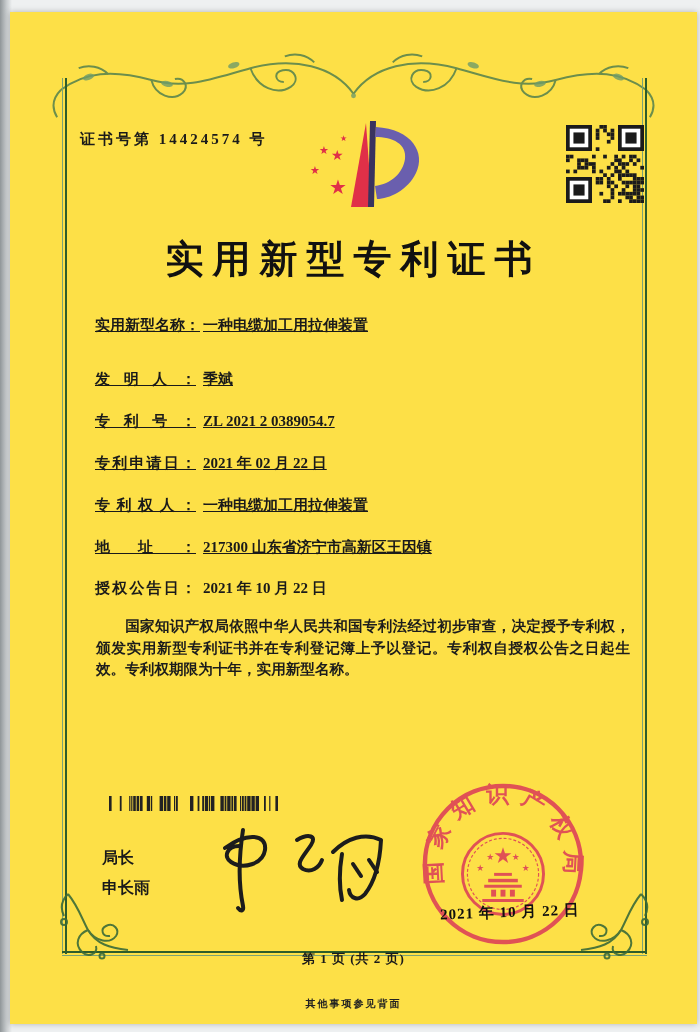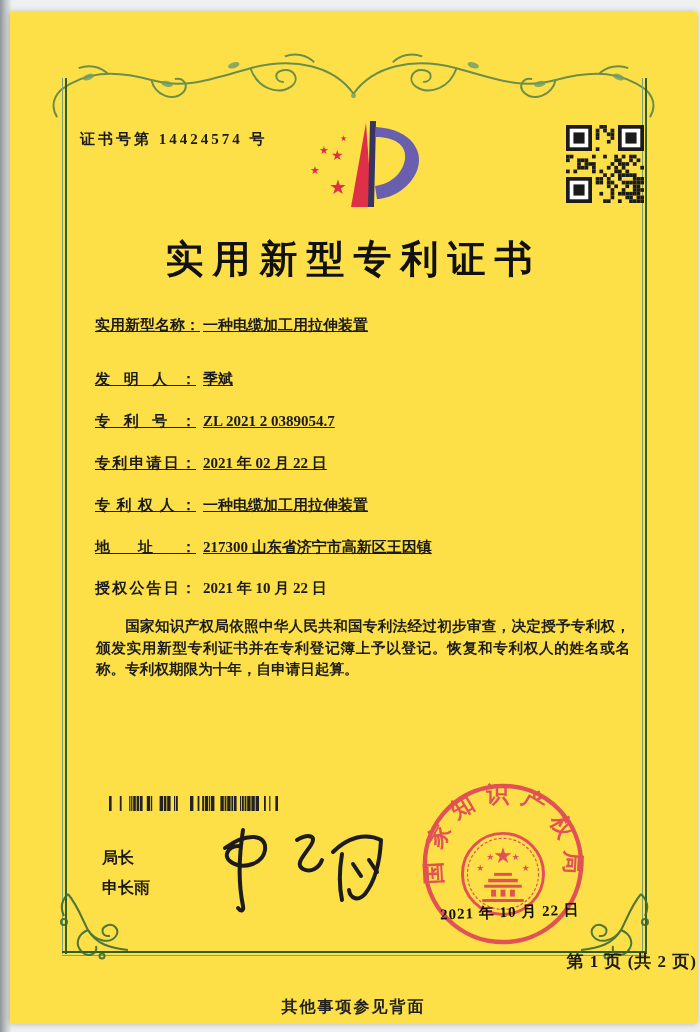--- a/index.html
+++ b/index.html
@@ -50,24 +50,24 @@
 
   
   .barcode{position:absolute;left:99px;top:784px;width:176px;height:15px;}
   .signer{position:absolute;left:92px;top:831px;font-size:16px;font-weight:700;line-height:30px;}
   .signature{position:absolute;left:195px;top:800px;width:190px;height:105px;}
   .seal{position:absolute;left:409px;top:768px;width:168px;height:168px;}
   .seal-date{position:absolute;left:430px;top:891px;font-size:15px;font-weight:700;
     letter-spacing:1px;color:#101010;transform:rotate(-2deg);}
 
   
-  .page-info{position:absolute;left:0;top:938px;width:100%;text-align:right;
-    font-size:17px;font-weight:700;letter-spacing:1px;}
+  .page-info{position:absolute;left:0;top:938px;width:100%;text-align:center;
+    font-size:13px;font-weight:700;letter-spacing:1px;}
   .footer-note{position:absolute;left:0;top:985px;width:100%;text-align:center;
-    font-size:16px;font-weight:600;letter-spacing:2px;color:#222;}
+    font-size:10px;font-weight:600;letter-spacing:2px;color:#222;}
 </style>
 </head>
 <body>
 
 <div class="scan-edge"></div>
 
 <div class="page">
 
   <svg class="top-garland" viewBox="0 0 700 95">
     <g stroke="#53804d" stroke-width="2" fill="none" opacity="0.85">
@@ -278,21 +278,21 @@
   </div>
 
   <div class="grant-row">
     <div class="grant-left">
       <span class="flabel">授权公告日：</span>
       <span>2021 年 10 月 22 日</span>
     </div>
   </div>
 
   <div class="paras">
-    <p>国家知识产权局依照中华人民共和国专利法经过初步审查，决定授予专利权，颁发实用新型专利证书并在专利登记簿上予以登记。恢复和专利权人的姓名或名称。专利权期限为十年，自申请日起算。</p>
+    <p>国家知识产权局依照中华人民共和国专利法经过初步审查，决定授予专利权，颁发实用新型专利证书并在专利登记簿上予以登记。专利权自授权公告之日起生效。专利权期限为十年，实用新型名称。</p>
   </div>
 
   <svg class="barcode" id="barcode" viewBox="0 0 176 15" preserveAspectRatio="none">
       <rect x="0" y="0" width="2.6" height="15" fill="#222"></rect>
       <rect x="10.8" y="0" width="1.8" height="15" fill="#222"></rect>
       <rect x="20.200000000000003" y="0" width="1.2" height="15" fill="#222"></rect>
       <rect x="22.200000000000003" y="0" width="1.2" height="15" fill="#222"></rect>
       <rect x="24.200000000000003" y="0" width="2.6" height="15" fill="#222"></rect>
       <rect x="27.6" y="0" width="2.6" height="15" fill="#222"></rect>
       <rect x="31" y="0" width="2.6" height="15" fill="#222"></rect>

